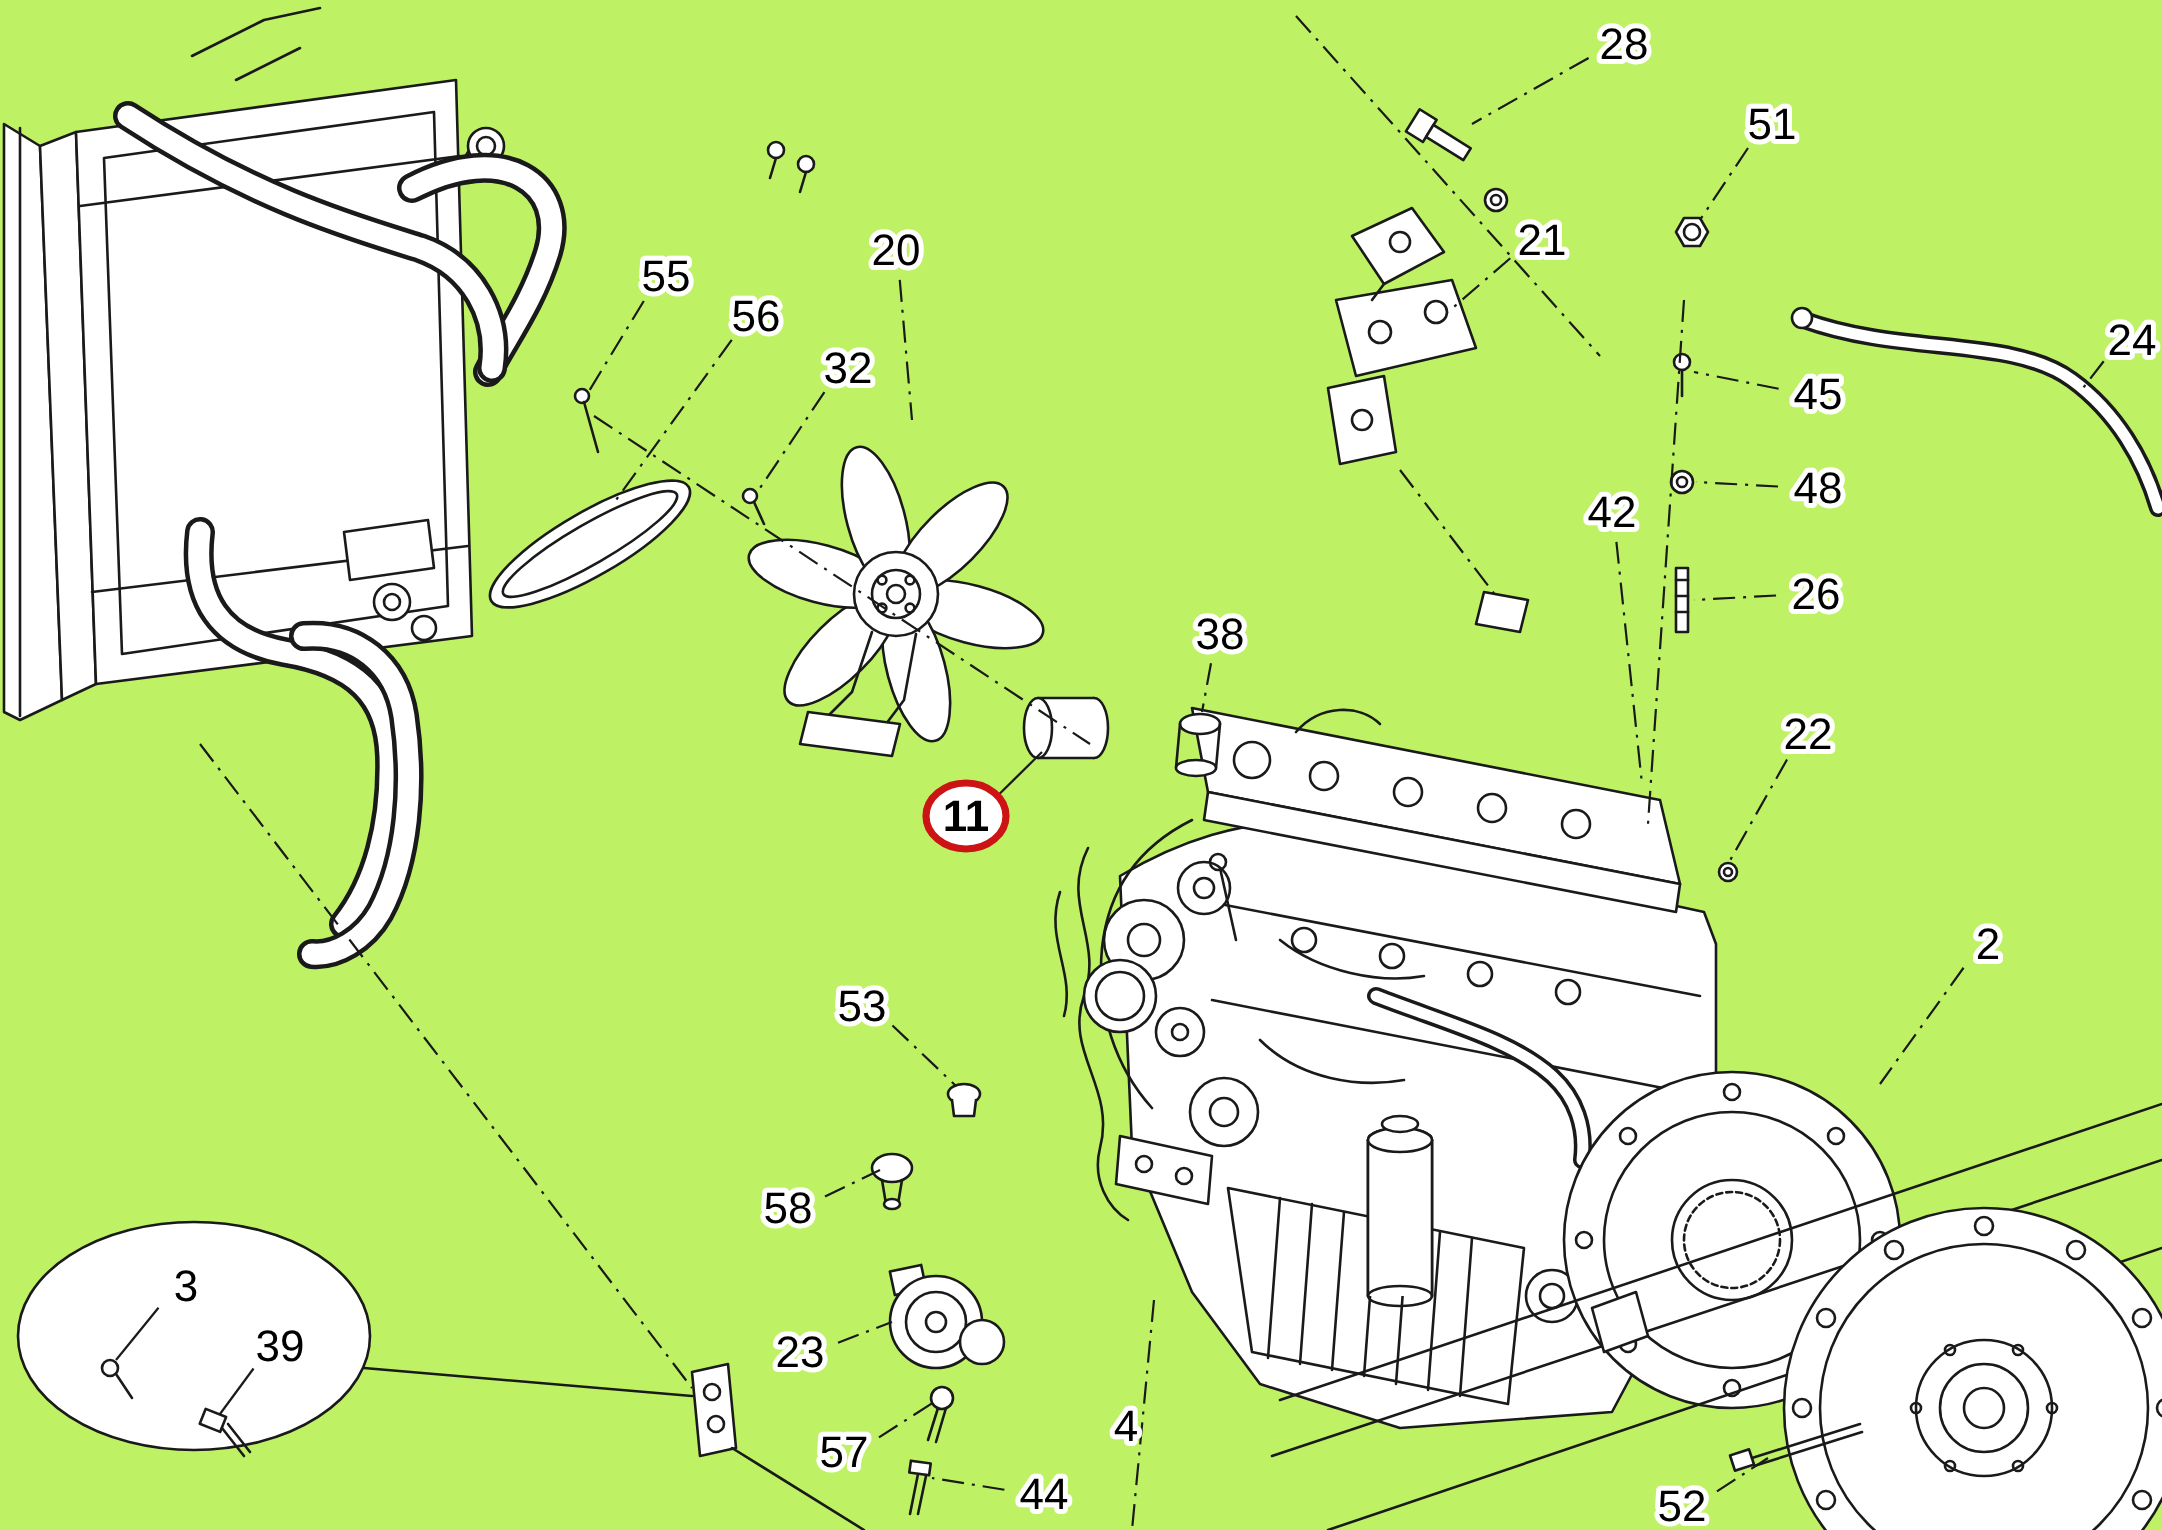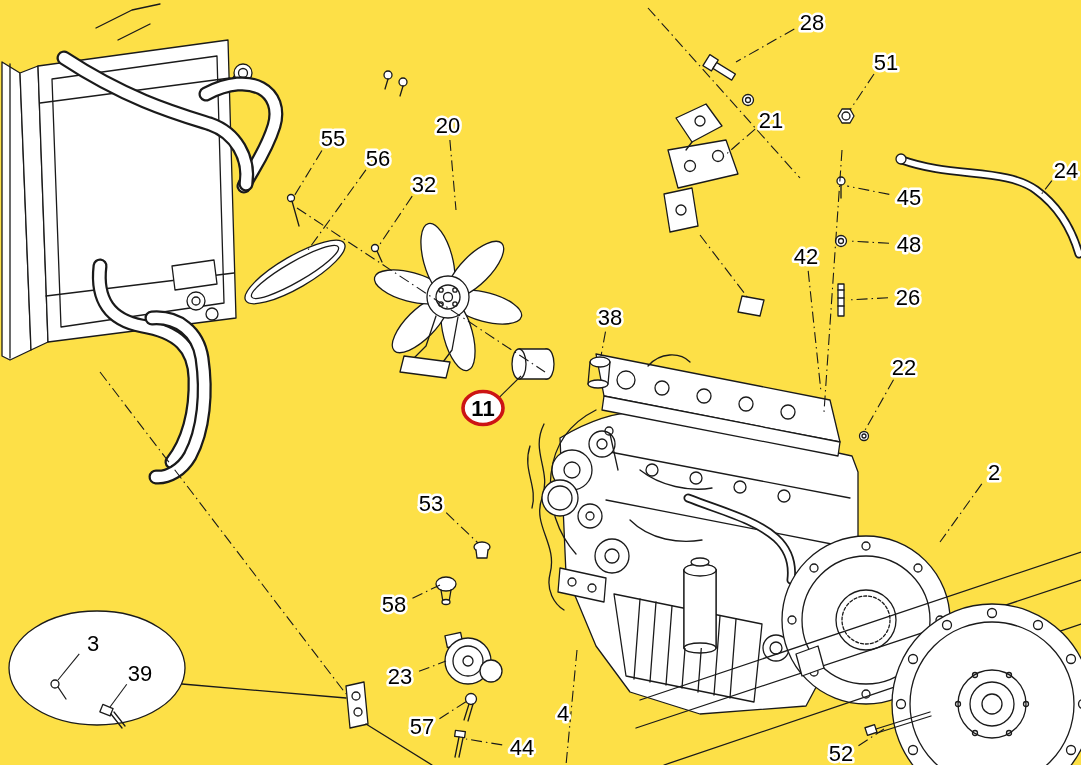--- a/index.html
+++ b/index.html
@@ -1,18 +1,18 @@
 <!DOCTYPE html>
 <html><head>
 <meta charset="utf-8">
 <style>
   *{box-sizing:border-box}
   html,body{margin:0;padding:0}
   body{width:1081px;height:765px;background:#fff;font-family:"Liberation Sans",sans-serif}
-  .page{position:relative;width:1081px;height:765px;background:#fde047;overflow:hidden}
+  .page{position:relative;width:1081px;height:765px;background:#bef264;overflow:hidden}
   svg{display:block}
   .callout{font-family:"Liberation Sans",sans-serif;font-size:22px;fill:#000;text-anchor:middle;
            dominant-baseline:central;paint-order:stroke fill;stroke:#fff;stroke-width:5px;stroke-linejoin:round}
   .callout.hl{font-weight:700;stroke:none}
   .dashdot{stroke:#1a1a1a;stroke-width:1.1;fill:none;stroke-dasharray:11 4 1.5 4}
   .solidline{stroke:#1a1a1a;stroke-width:1.1;fill:none}
   .highlight-ring{fill:#fff;stroke-width:3.6}
   .tube-o{stroke:#1a1a1a;stroke-width:15;fill:none;stroke-linecap:round}
   .tube-i{stroke:#fff;stroke-width:10.5;fill:none;stroke-linecap:round}
   .pipe-o{stroke:#1a1a1a;stroke-width:9;fill:none;stroke-linecap:round}

